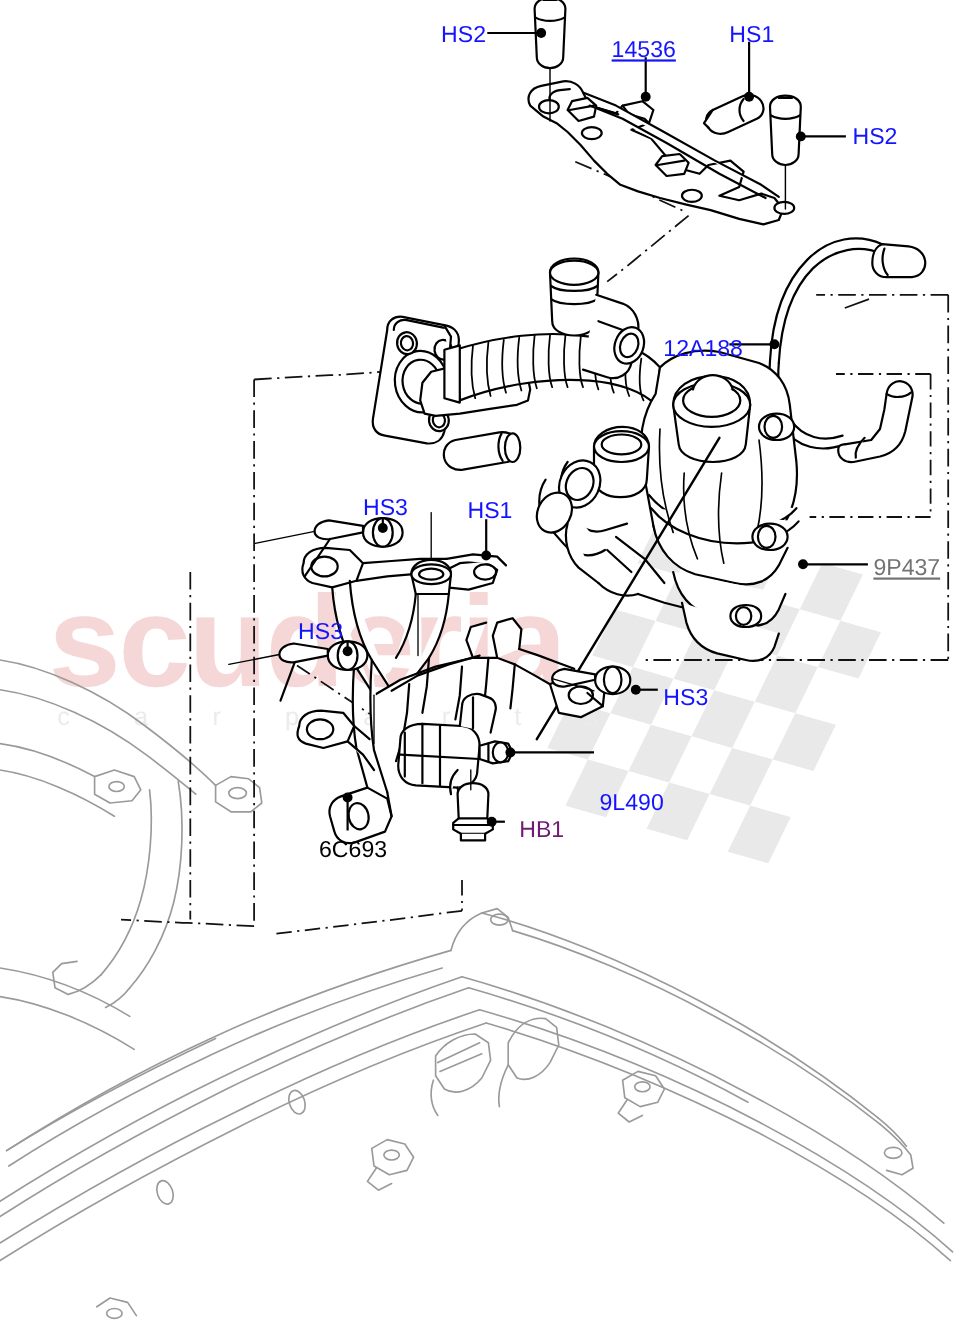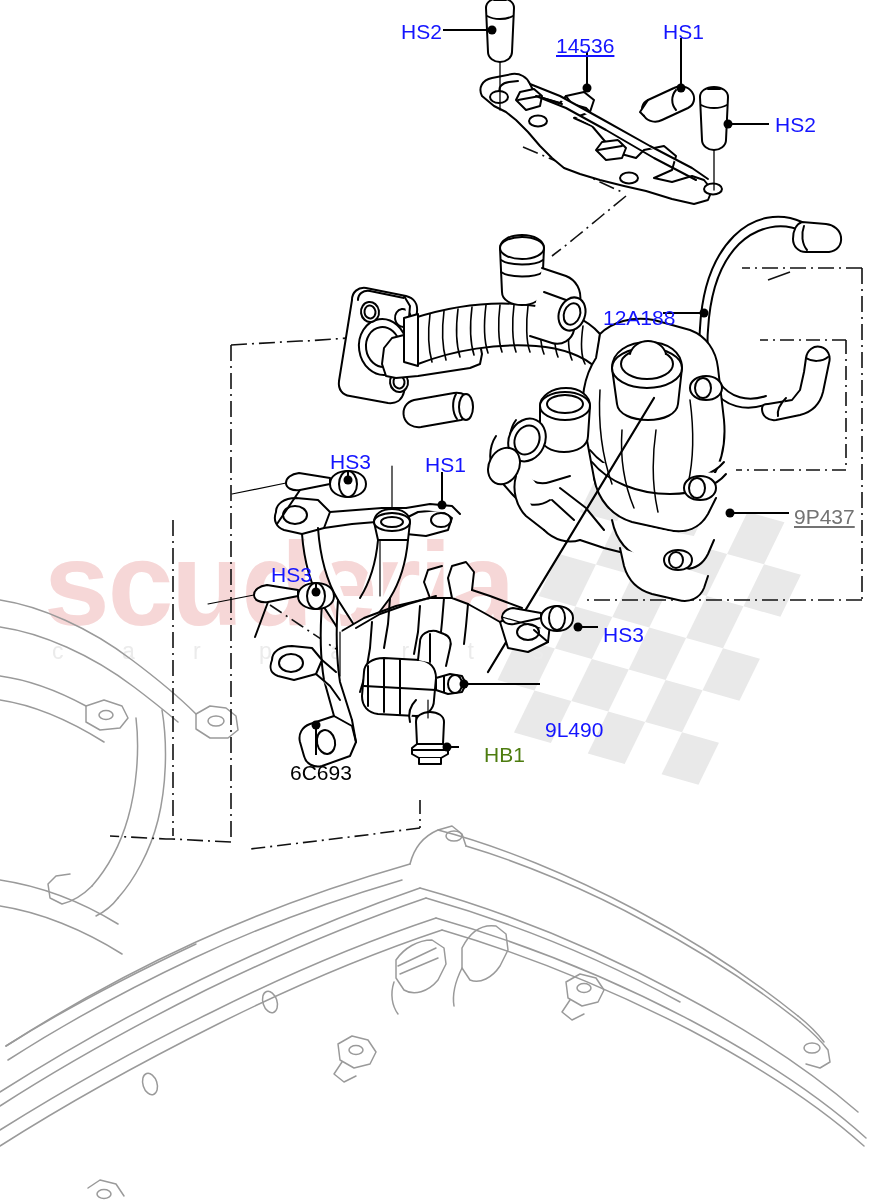--- a/index.html
+++ b/index.html
@@ -479,17 +479,17 @@
       <div class="lbl" style="left: 556px; top: 34px; color: rgb(20, 20, 255); text-decoration: underline;">14536</div>
       <div class="lbl" style="left: 663px; top: 20px; color: rgb(20, 20, 255);">HS1</div>
       <div class="lbl" style="left: 775px; top: 113px; color: rgb(20, 20, 255);">HS2</div>
       <div class="lbl" style="left: 603px; top: 306px; color: rgb(20, 20, 255); text-align: right;">12A188</div>
       <div class="lbl" style="left: 794px; top: 505px; color: #737373; text-decoration: underline;">9P437</div>
       <div class="lbl" style="left: 330px; top: 450px; color: rgb(20, 20, 255);">HS3</div>
       <div class="lbl" style="left: 425px; top: 453px; color: rgb(20, 20, 255);">HS1</div>
       <div class="lbl" style="left: 271px; top: 563px; color: rgb(20, 20, 255);">HS3</div>
       <div class="lbl" style="left: 603px; top: 623px; color: rgb(20, 20, 255);">HS3</div>
       <div class="lbl" style="left: 545px; top: 678px; color: rgb(20, 20, 255); margin-top: 40px;">9L490</div>
-      <div class="lbl" style="left: 484px; top: 743px; color: #4d7c0f;">HB1</div>
+      <div class="lbl" style="left: 472px; top: 743px; color: #701a75;">HB1</div>
       <div class="lbl" style="left: 290px; top: 761px; color: #000000;">6C693</div>
     </div>
 
 </div>
 
 </body></html>

